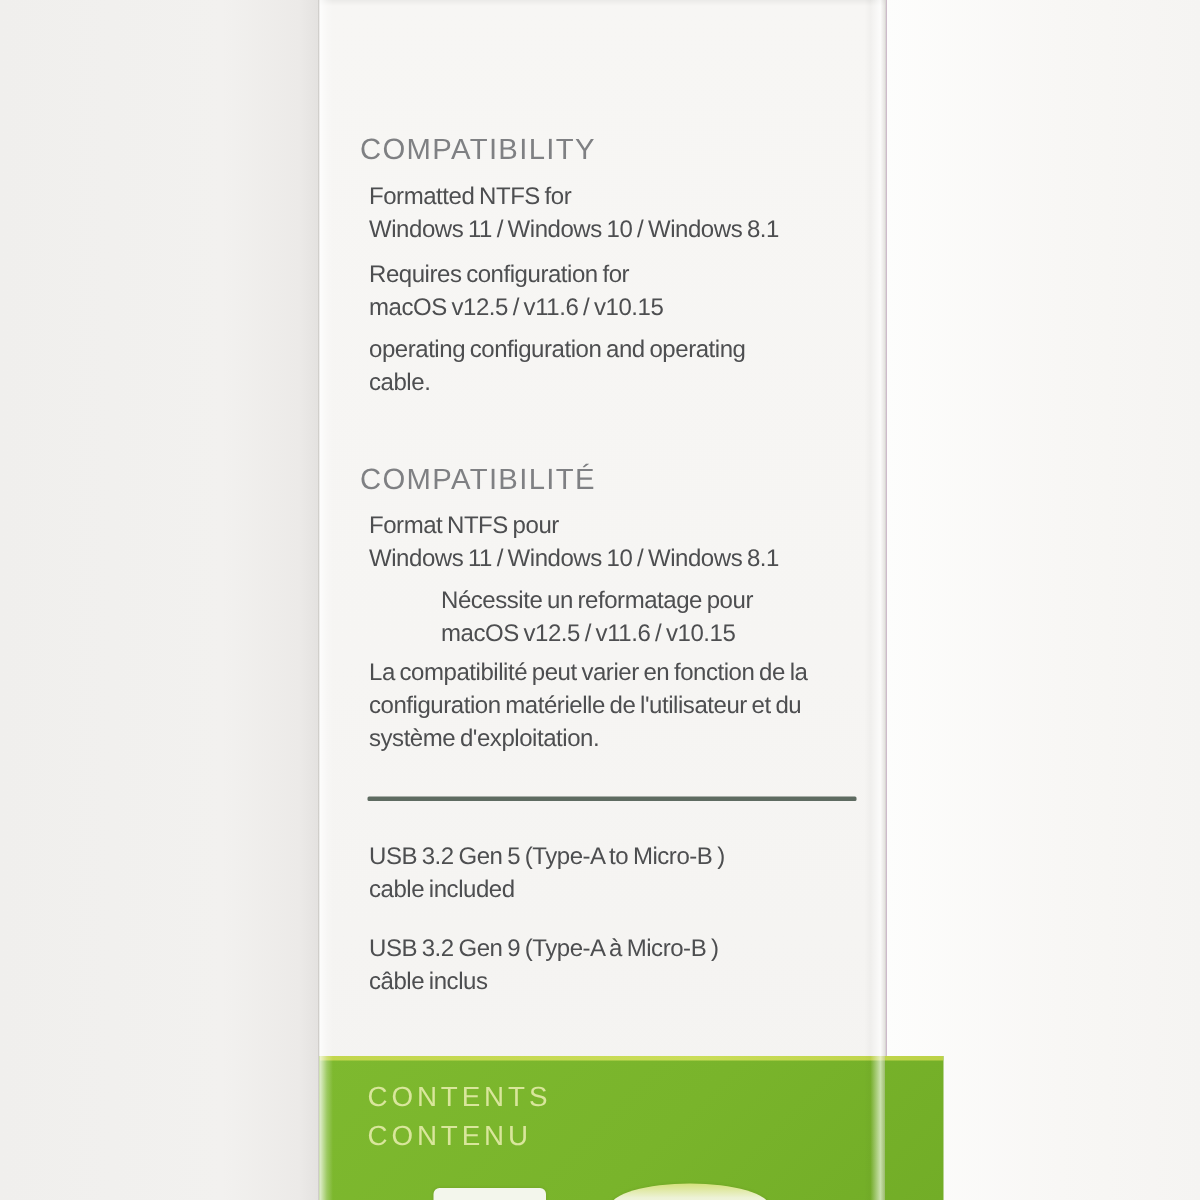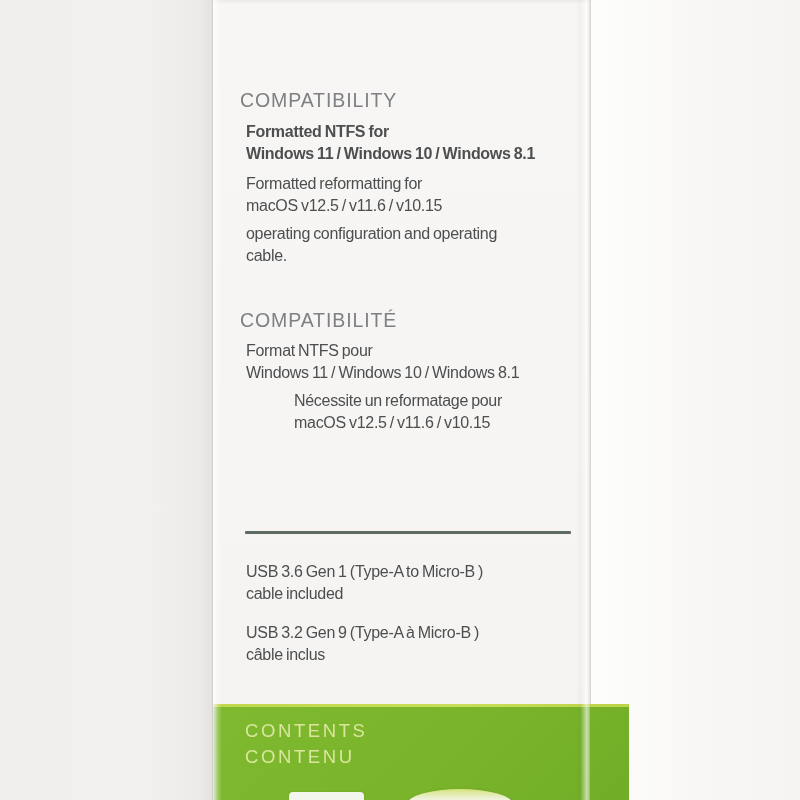--- a/index.html
+++ b/index.html
@@ -51,21 +51,21 @@
     font-size:19.5px;line-height:22px;letter-spacing:.9px;
     color:#7f8083;font-weight:400;
   }
   .para{
     position:absolute;left:33px;white-space:nowrap;
     font-size:16px;line-height:22px;
     letter-spacing:-.3px;word-spacing:-1px;
     color:#4d4e50;font-weight:400;
   }
   .h-en{top:89px;}
-  .p1{top:121px;font-weight:bold;}
+  .p1{top:121px;}
   .p2{top:173px;}
   .p3{top:223px;}
   .h-fr{top:309px;}
   .p4{top:340px;}
   .p5{top:390px;margin-left:48px;}
   .p6{top:438px;}
   .divider{
     position:absolute;left:32px;top:531px;width:326px;height:2.5px;
     background:#5e6b61;border-radius:1px;
   }
@@ -111,42 +111,47 @@
   <div class="box">
     <div class="box-top-shade"></div>
 
     <div class="ink">
       <div class="heading h-en">COMPATIBILITY</div>
       <div class="para p1">
         <div>Formatted NTFS for</div>
         <div>Windows 11 / Windows 10 / Windows 8.1</div>
       </div>
       <div class="para p2">
-        <div>Formatted reformatting for</div>
+        <div>Requires configuration for</div>
         <div>macOS v12.5 / v11.6 / v10.15</div>
       </div>
       <div class="para p3">
         <div>operating configuration and operating</div>
         <div>cable.</div>
       </div>
 
       <div class="heading h-fr">COMPATIBILITÉ</div>
       <div class="para p4">
         <div>Format NTFS pour</div>
         <div>Windows 11 / Windows 10 / Windows 8.1</div>
       </div>
       <div class="para p5">
         <div>Nécessite un reformatage pour</div>
         <div>macOS v12.5 / v11.6 / v10.15</div>
       </div>
+      <div class="para p6">
+        <div>La compatibilité peut varier en fonction de la</div>
+        <div>configuration matérielle de l'utilisateur et du</div>
+        <div>système d'exploitation.</div>
+      </div>
 
       <div class="divider"></div>
 
       <div class="para usb-en">
-        <div>USB 3.6 Gen 1 (Type-A to Micro-B )</div>
+        <div>USB 3.2 Gen 5 (Type-A to Micro-B )</div>
         <div>cable included</div>
       </div>
       <div class="para usb-fr">
         <div>USB 3.2 Gen 9 (Type-A à Micro-B )</div>
         <div>câble inclus</div>
       </div>
     </div>
 
     <div class="band">
       <div class="band-highlight"></div>

